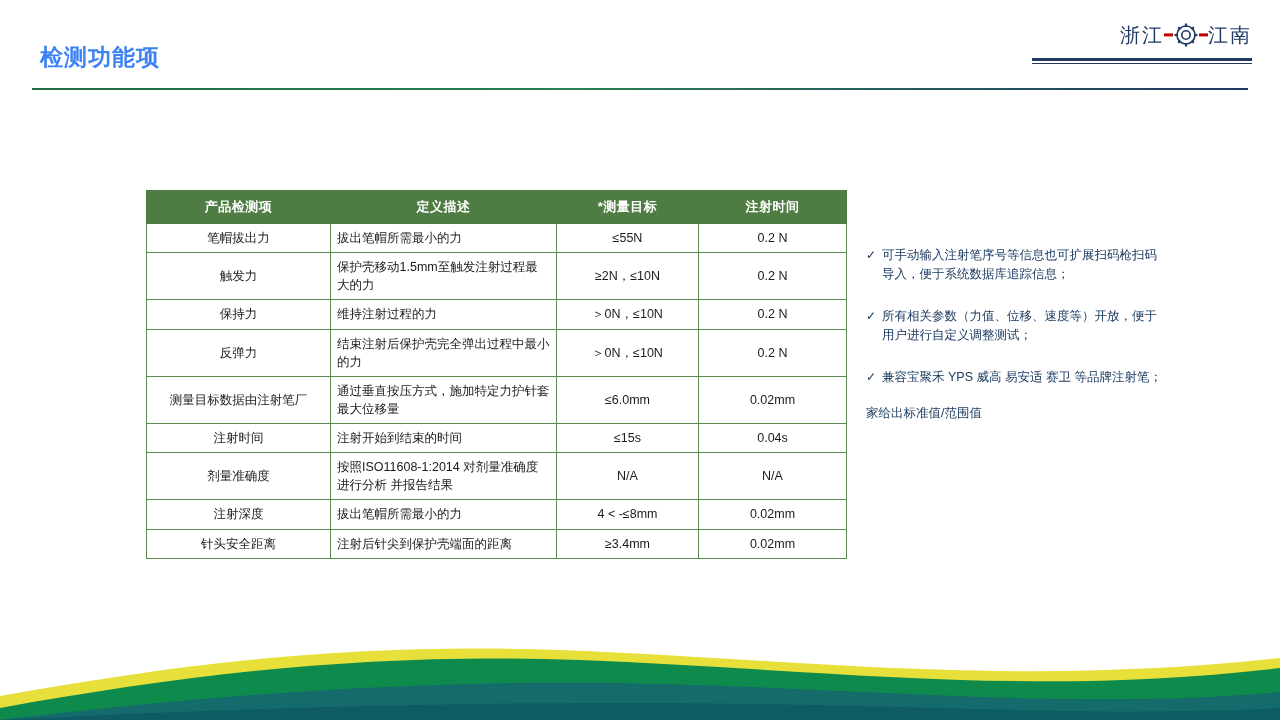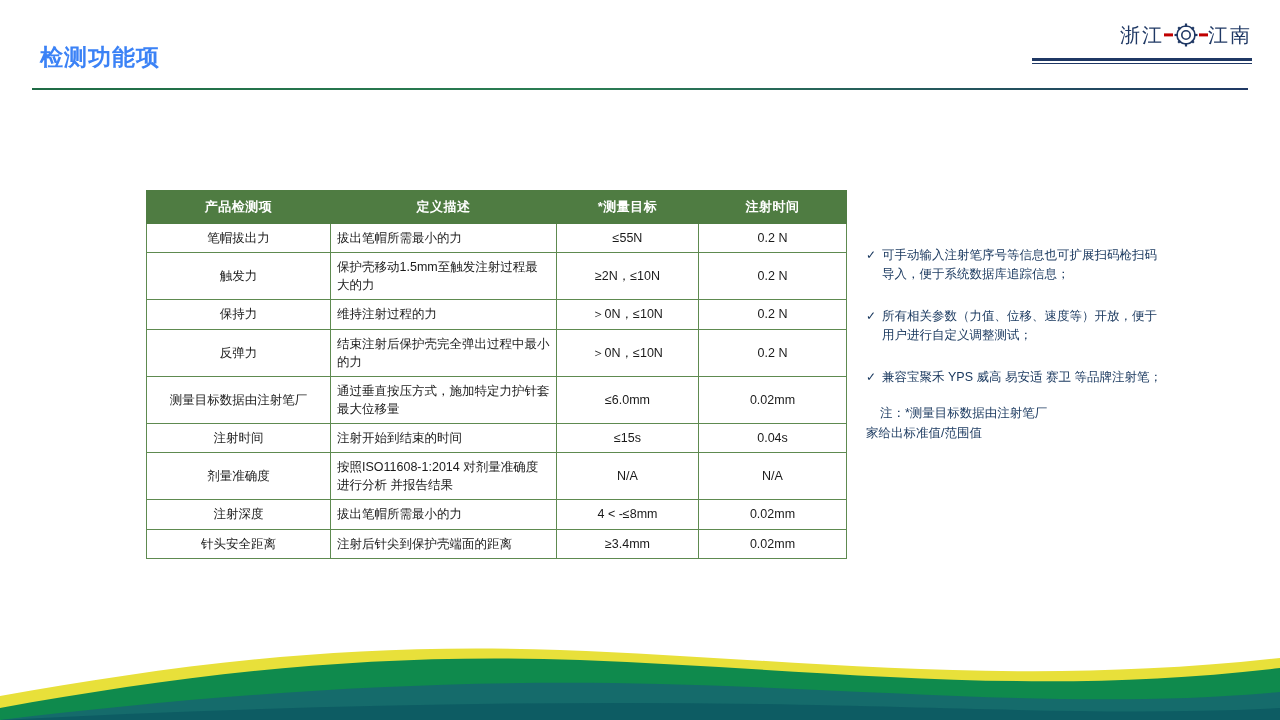--- a/index.html
+++ b/index.html
@@ -266,21 +266,20 @@
   </div>
   <div class="note-item">
     <span class="note-check">✓</span>
     <span class="note-text">所有相关参数（力值、位移、速度等）开放，便于用户进行自定义调整测试；</span>
   </div>
   <div class="note-item">
     <span class="note-check">✓</span>
     <span class="note-text">兼容宝聚禾 YPS 威高 易安适 赛卫 等品牌注射笔；</span>
   </div>
   <div class="note-foot">
-    <div class="indent">注：*测量目标数据由注射笔厂</div>
     <div>家给出标准值/范围值</div>
   </div>
 </div>
 
 <div class="ribbon">
   <svg width="1280" height="140" viewBox="0 0 1280 140" preserveAspectRatio="none">
     <path d="M0,116 C170,86 340,62 560,70 C800,79 1010,108 1280,78 L1280,140 L0,140 Z" fill="#e8e03a"></path>
     <path d="M0,128 C180,96 360,72 580,80 C820,89 1030,118 1280,88 L1280,140 L0,140 Z" fill="#0f8a4d"></path>
     <path d="M0,140 C200,116 420,98 660,104 C900,110 1080,130 1280,112 L1280,140 L0,140 Z" fill="#156b6b"></path>
     <path d="M0,140 C240,128 500,120 760,124 C990,128 1120,136 1280,128 L1280,140 L0,140 Z" fill="#0d5c63"></path>

